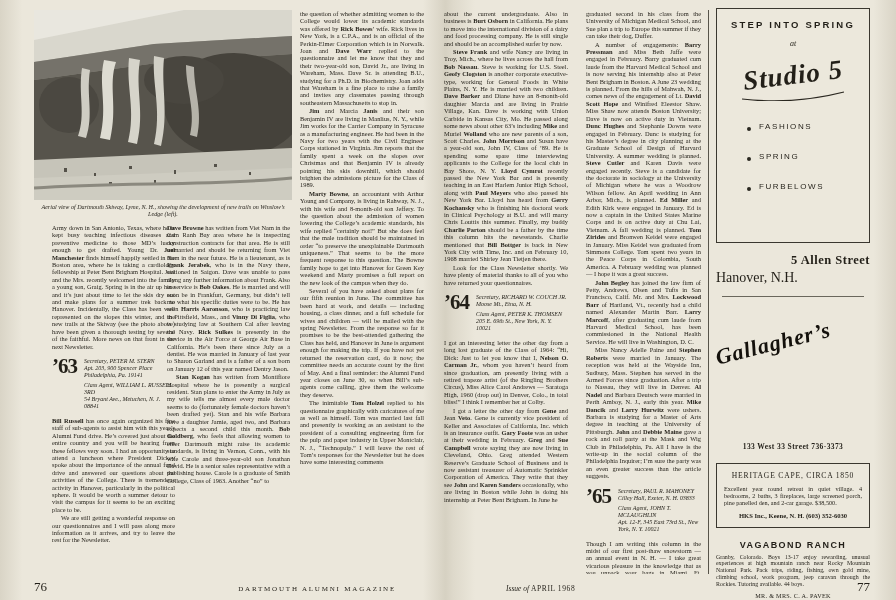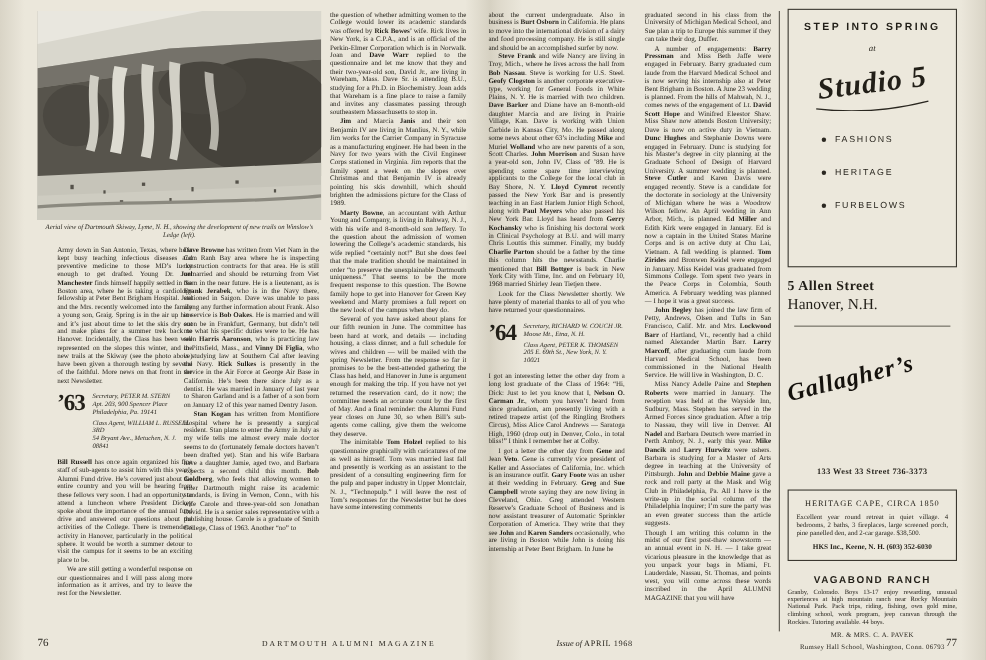--- a/index.html
+++ b/index.html
@@ -24,43 +24,43 @@
   .body-text { font-size: 6.4px; line-height: 7.4px; text-align: justify; }
   .body-text p { margin: 0 0 1px; text-indent: 9px; }
   .body-text p.noindent { text-indent: 0; }
   .caption { font-size: 6.1px; font-style: italic; text-align: center; line-height: 7px; }
   .photo svg { display: block; }
   .class-head { display: flex; gap: 7px; margin: 7px 0 4px; align-items: flex-start; }
   .class-year { font-size: 21px; font-weight: bold; line-height: 18px; letter-spacing: -1px; white-space: nowrap; }
   .class-info { font-size: 6px; font-style: italic; line-height: 7px; padding-top: 1px; text-align: left; }
   .class-info .blk { margin-bottom: 3px; }
   .footer { font-size: 8px; display: flex; align-items: baseline; }
-  .pagenum { font-size: 10px; }
+  .pagenum { font-size: 13px; }
   .mag-title { margin-left: auto; margin-right: 28px; font-size: 7px; letter-spacing: 1.8px; }
   .issue { margin-left: 54px; font-size: 7.5px; }
   .issue .pfx { font-style: italic; }
   .issue .dt { letter-spacing: 0.6px; }
   .adrule { width: 1px; background: #57544a; }
   .adcol { font-family: "Liberation Serif", serif; }
   .studio-box { border: 1px solid #3a372f; padding: 10px 8px 30px; background: #ece8dc; }
   .step-line { font-family: "Liberation Sans", sans-serif; font-weight: bold; font-size: 9.5px; letter-spacing: 2.2px; text-align: center; }
   .at-line { text-align: center; font-style: italic; font-size: 8px; margin-top: 9px; }
   .studio-logo { font-size: 27px; font-style: italic; font-weight: bold; text-align: center; transform: rotate(-7deg); margin: 12px 0 0; letter-spacing: 1px; }
   .flourish { display: block; margin: 0 auto; }
   .studio-items { margin-top: 14px; padding-left: 22px; }
-  .studio-item { font-family: "Liberation Sans", sans-serif; font-size: 8px; letter-spacing: 1.6px; margin: 21px 0; display: flex; align-items: center; gap: 8px; }
+  .studio-item { font-family: "Liberation Sans", sans-serif; font-size: 8px; letter-spacing: 1.6px; margin: 21px 0; display: flex; align-items: flex-end; gap: 8px; }
   .bullet { width: 4px; height: 4px; background: #2a2720; border-radius: 50%; flex: 0 0 auto; }
-  .allen { text-align: left; font-weight: bold; font-size: 12.5px; margin-top: 10px; letter-spacing: 0.5px; }
+  .allen { text-align: right; font-weight: bold; font-size: 12.5px; margin-top: 10px; letter-spacing: 0.5px; }
   .hanover { text-align: left; font-size: 14px; margin-top: 2px; }
   .ad-sep { height: 1px; background: #6a675c; margin: 10px 6px 0; }
   .gal { position: relative; height: 112px; margin-top: 10px; }
   .gal-33 { position: absolute; right: 4px; top: 2px; font-size: 76px; font-weight: bold; line-height: 1; color: #17140f; font-family: "DejaVu Serif", serif; }
   .gal-script { position: absolute; left: 0px; top: 38px; font-size: 22px; font-style: italic; font-weight: bold; transform: rotate(-14deg); transform-origin: left center; letter-spacing: 1px; color: #14110c; white-space: nowrap; }
   .gal-tag { text-align: center; font-size: 7px; line-height: 8.6px; margin-top: 2px; padding: 0 8px; }
-  .gal-addr { text-align: center; font-size: 7.5px; font-weight: bold; margin-top: 5px; letter-spacing: 0.4px; }
+  .gal-addr { text-align: center; font-size: 7.5px; font-weight: bold; margin-top: 23px; letter-spacing: 0.4px; }
   .heritage { border: 1px solid #3a372f; margin-top: 12px; padding: 7px 7px 8px; background: #ece8dc; }
   .heritage-title { text-align: center; font-weight: normal; font-size: 7.6px; letter-spacing: 0.8px; margin-bottom: 5px; }
   .heritage-body { font-size: 6.2px; line-height: 7.2px; text-align: justify; }
   .heritage-contact { text-align: center; font-size: 6.6px; margin-top: 5px; font-weight: bold; }
   .vagabond { margin-top: 12px; }
   .vag-title { text-align: center; font-weight: bold; font-size: 9px; letter-spacing: 1.4px; font-family: "Liberation Sans", sans-serif; margin-bottom: 4px; }
   .vag-body { font-size: 5.9px; line-height: 6.8px; text-align: justify; }
   .vag-contact { text-align: center; font-size: 6.2px; margin-top: 4px; letter-spacing: 0.3px; }
 </style>
 </head>
@@ -158,20 +158,33 @@
     </div>
     <p class="noindent">I got an interesting letter the other day from a long lost graduate of the Class of 1964: “Hi, Dick: Just to let you know that I, <b>Nelson O. Carman Jr.</b>, whom you haven’t heard from since graduation, am presently living with a retired trapeze artist (of the Ringling Brothers Circus), Miss Alice Carol Andrews — Saratoga High, 1960 (drop out) in Denver, Colo., in total bliss!” I think I remember her at Colby.</p>
     <p>I got a letter the other day from <b>Gene</b> and Jean <b>Veto</b>. Gene is currently vice president of Keller and Associates of California, Inc. which is an insurance outfit. <b>Gary Foote</b> was an usher at their wedding in February. <b>Greg</b> and <b>Sue Campbell</b> wrote saying they are now living in Cleveland, Ohio. Greg attended Western Reserve’s Graduate School of Business and is now assistant treasurer of Automatic Sprinkler Corporation of America. They write that they see <b>John</b> and <b>Karen Sanders</b> occasionally, who are living in Boston while John is doing his internship at Peter Bent Brigham. In June he</p>
   </div>
 
   <div class="abs col body-text" style="left:586px; top:10px; width:115px; height:564px;">
     <p class="noindent">graduated second in his class from the University of Michigan Medical School, and Sue plan a trip to Europe this summer if they can take their dog, Duffer.</p>
     <p>A number of engagements: <b>Barry Pressman</b> and Miss Beth Jaffe were engaged in February. Barry graduated cum laude from the Harvard Medical School and is now serving his internship also at Peter Bent Brigham in Boston. A June 23 wedding is planned. From the hills of Mahwah, N. J., comes news of the engagement of Lt. <b>David Scott Hope</b> and Winifred Eleestor Shaw. Miss Shaw now attends Boston University; Dave is now on active duty in Vietnam. <b>Dunc Hughes</b> and Stephanie Downs were engaged in February. Dunc is studying for his Master’s degree in city planning at the Graduate School of Design of Harvard University. A summer wedding is planned. <b>Steve Cutler</b> and Karen Davis were engaged recently. Steve is a candidate for the doctorate in sociology at the University of Michigan where he was a Woodrow Wilson fellow. An April wedding in Ann Arbor, Mich., is planned. <b>Ed Miller</b> and Edith Kirk were engaged in January. Ed is now a captain in the United States Marine Corps and is on active duty at Chu Lai, Vietnam. A fall wedding is planned. <b>Tom Zirides</b> and Bronwen Keidel were engaged in January. Miss Keidel was graduated from Simmons College. Tom spent two years in the Peace Corps in Colombia, South America. A February wedding was planned — I hope it was a great success.</p>
     <p><b>John Begley</b> has joined the law firm of Petty, Andrews, Olsen and Tufts in San Francisco, Calif. Mr. and Mrs. <b>Lockwood Barr</b> of Hartland, Vt., recently had a child named Alexander Martin Barr. <b>Larry Marcoff</b>, after graduating cum laude from Harvard Medical School, has been commissioned in the National Health Service. He will live in Washington, D. C.</p>
     <p>Miss Nancy Adelle Paine and <b>Stephen Roberts</b> were married in January. The reception was held at the Wayside Inn, Sudbury, Mass. Stephen has served in the Armed Forces since graduation. After a trip to Nassau, they will live in Denver. <b>Al Nadel</b> and Barbara Deutsch were married in Perth Amboy, N. J., early this year. <b>Mike Dancik</b> and <b>Larry Hurwitz</b> were ushers. Barbara is studying for a Master of Arts degree in teaching at the University of Pittsburgh. <b>John</b> and <b>Debbie Maine</b> gave a rock and roll party at the Mask and Wig Club in Philadelphia, Pa. All I have is the write-up in the social column of the Philadelphia Inquirer; I’m sure the party was an even greater success than the article suggests.</p>
+    <div class="class-head">
+      <div class="class-year">’65</div>
+      <div class="class-info">
+        <div class="blk">
+          <div>Secretary, PAUL R. MAHONEY</div>
+          <div>Cilley Hall, Exeter, N. H. 03833</div>
+        </div>
+        <div class="blk">
+          <div>Class Agent, JOHN T. MCLAUGHLIN</div>
+          <div>Apt. 12-F, 345 East 73rd St., New York, N. Y. 10021</div>
+        </div>
+      </div>
+    </div>
     <p class="noindent">Though I am writing this column in the midst of our first post-thaw snowstorm — an annual event in N. H. — I take great vicarious pleasure in the knowledge that as you unpack your bags in Miami, Ft. Lauderdale, Nassau, St. Thomas, and points west, you will come across these words inscribed in the April ALUMNI MAGAZINE that you will have</p>
   </div>
 
   <div class="abs adrule" style="left:708px; top:10px; height:564px;"></div>
 
   <div class="abs adcol" style="left:716px; top:8px; width:154px; height:570px;">
 
     <div class="studio-box">
       <div class="step-line">STEP INTO SPRING</div>
       <div class="at-line">at</div>
@@ -179,21 +192,21 @@
       <svg class="flourish" width="110" height="10" viewBox="0 0 110 10">
         <path d="M4 8 Q 55 14 106 1" stroke="#2a2720" stroke-width="1.2" fill="none"></path>
       </svg>
       <div class="studio-items">
         <div class="studio-item">
           <span class="bullet"></span>
           <span>FASHIONS</span>
         </div>
         <div class="studio-item">
           <span class="bullet"></span>
-          <span>HERITAGE</span>
+          <span>SPRING</span>
         </div>
         <div class="studio-item">
           <span class="bullet"></span>
           <span>FURBELOWS</span>
         </div>
       </div>
     </div>
     <div class="allen">5 Allen Street</div>
     <div class="hanover">Hanover, N.H.</div>
 

